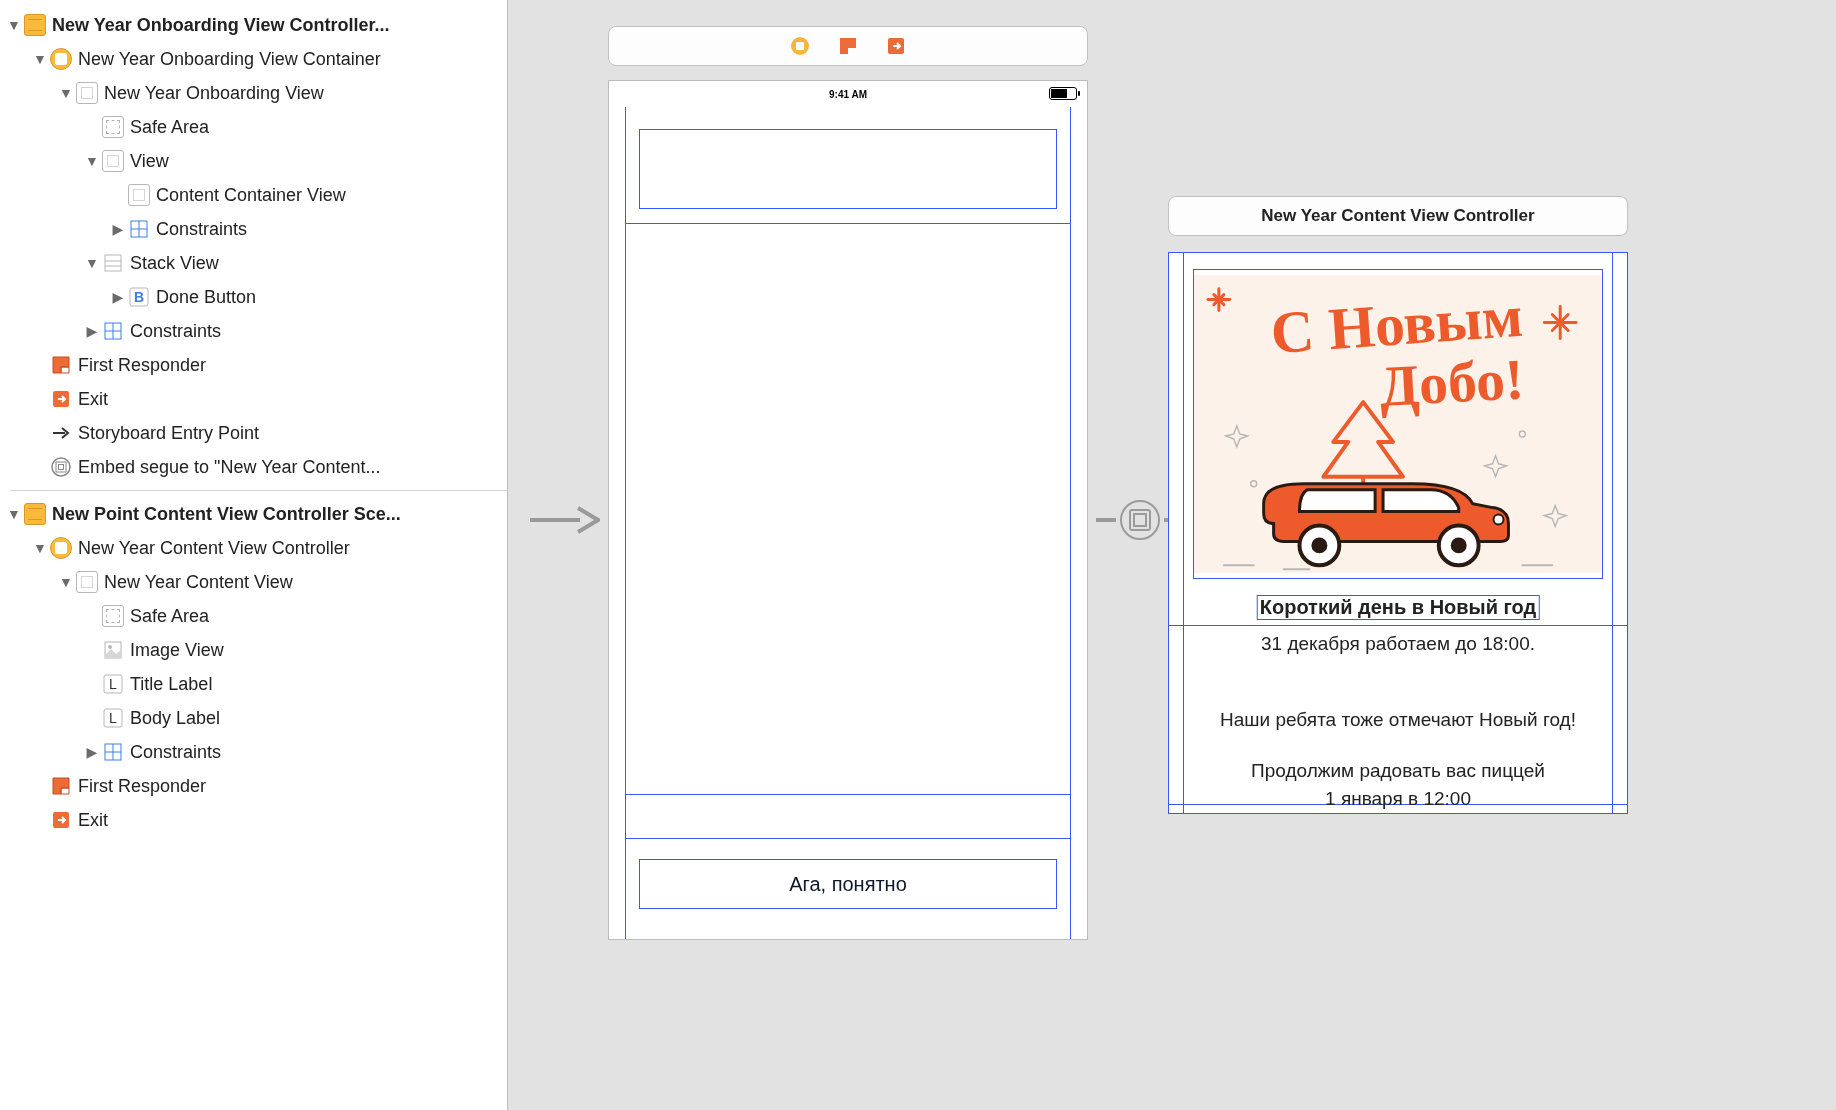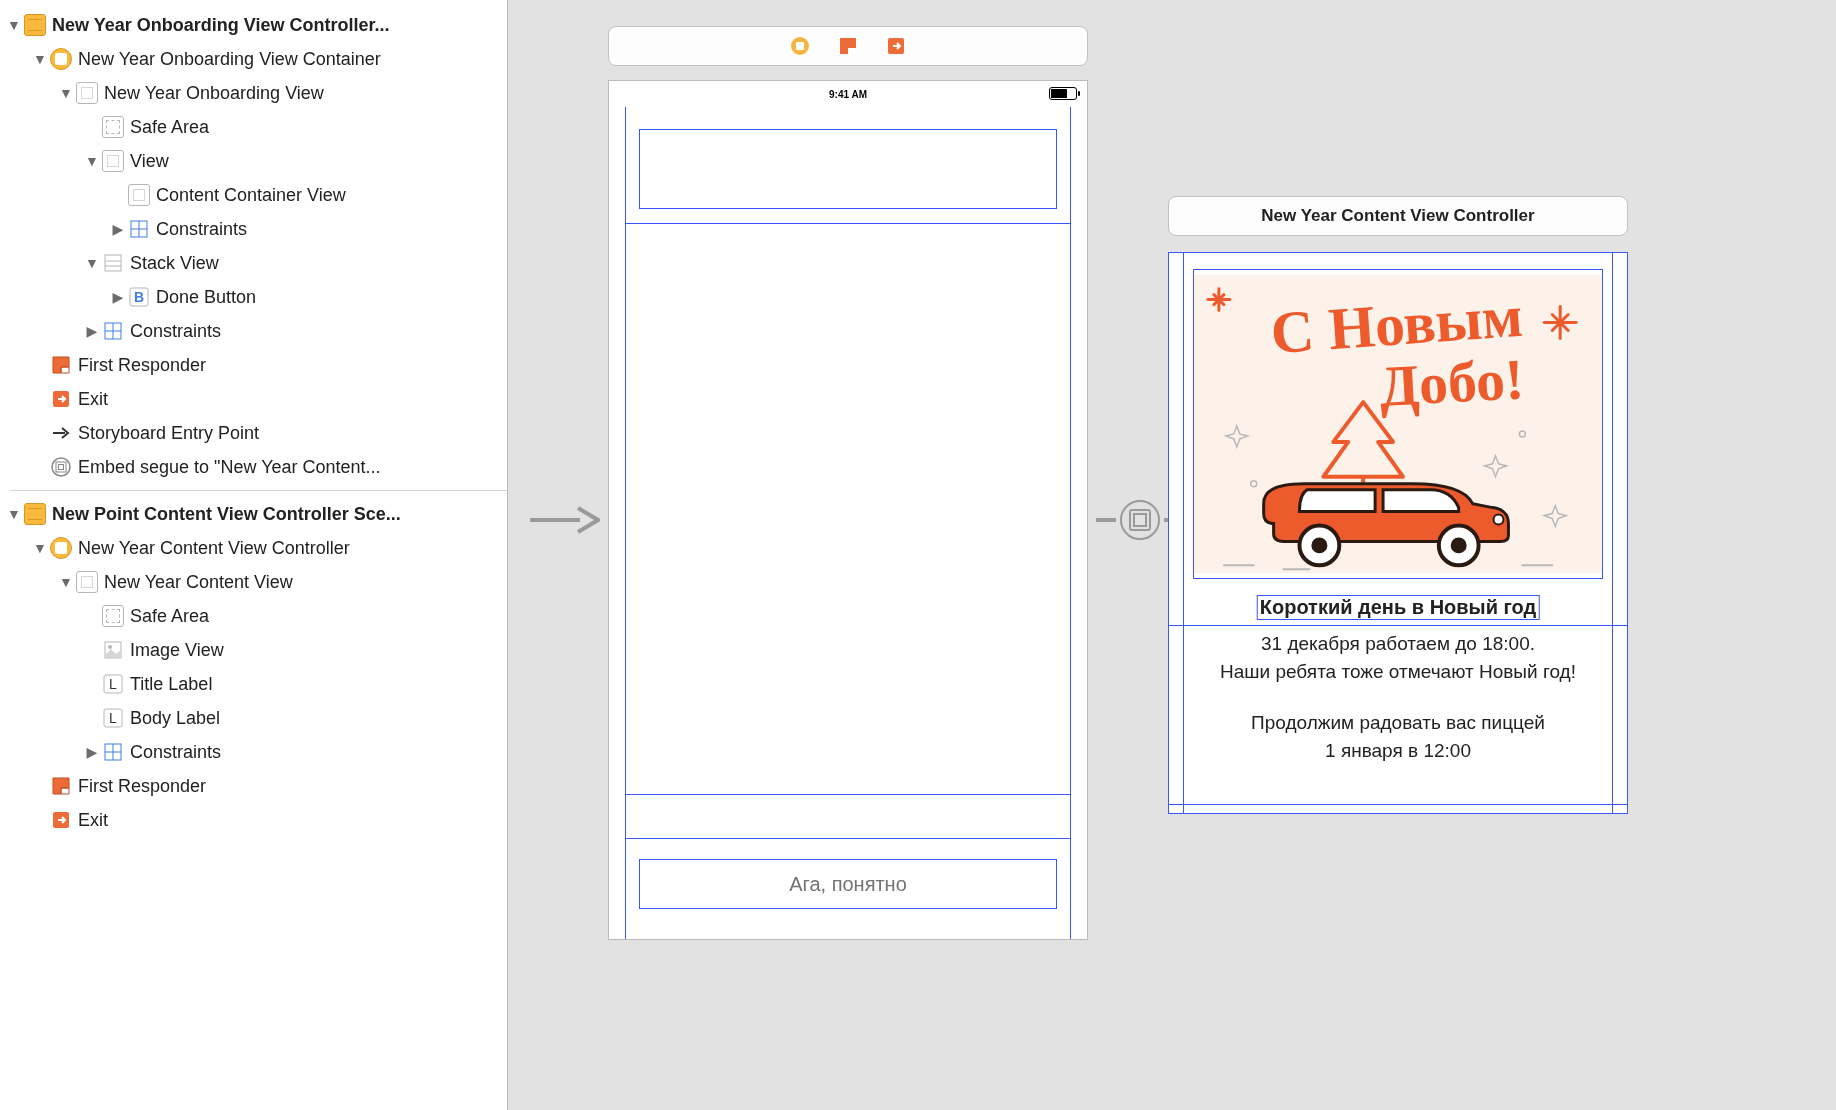--- a/index.html
+++ b/index.html
@@ -101,21 +101,21 @@
     position:relative;
   }
   .statusbar{height:26px;display:flex;align-items:center;justify-content:center;font-weight:600;font-size:10px;color:#000;}
   .battery{position:absolute;right:10px;top:6px;width:28px;height:13px;border:1.5px solid #000;border-radius:3px;}
   .battery::after{content:"";position:absolute;right:-4px;top:3px;width:2px;height:5px;background:#000;border-radius:1px;}
   .battery .fill{position:absolute;left:1px;top:1px;bottom:1px;width:60%;background:#000;}
   .ib-rect{position:absolute;border:1px solid #3a57ff;}
   .done-btn{
     position:absolute;left:30px;right:30px;bottom:30px;height:50px;
     border:1px solid #3a57ff;display:flex;align-items:center;justify-content:center;
-    color:#737373;font-size:20px;
+    color:#0f172a;font-size:20px;
   }
 
   
   .scene-content{position:absolute;left:660px;top:196px;width:460px;}
   .content-title{
     height:40px;background:#fdfdfd;border:1px solid #c2c2c2;border-radius:8px;
     display:flex;align-items:center;justify-content:center;font-weight:700;font-size:17px;
     margin-bottom:16px;
   }
   .content-body{
@@ -130,21 +130,21 @@
     position:absolute;left:50%;transform:translateX(-50%);top:342px;
     border-top:1px solid #3a57ff;border-bottom:1px solid #3a57ff;border-left:1px solid #3a57ff;border-right:1px solid #3a57ff;
     font-weight:700;font-size:20px;padding:0 2px;white-space:nowrap;
     background:#fff;
   }
   .body-lbl{
     position:absolute;left:0;right:0;top:372px;height:180px;border:1px solid #3a57ff;border-left:none;border-right:none;
     font-size:19px;line-height:1.45;text-align:center;padding:4px 6px 0 6px;
   }
   .body-lbl .l1{display:block;text-align:center;}
-  .body-lbl .l2{display:block;}
+  .body-lbl .l2{display:block;margin-top:48px;}
   .body-lbl .gap{display:block;height:24px;}
   .body-lbl .l3{display:block;}
   .body-lbl .l4{display:block;}
 </style>
 </head>
 <body>
 
 <div class="root">
 
   <div class="sidebar">

